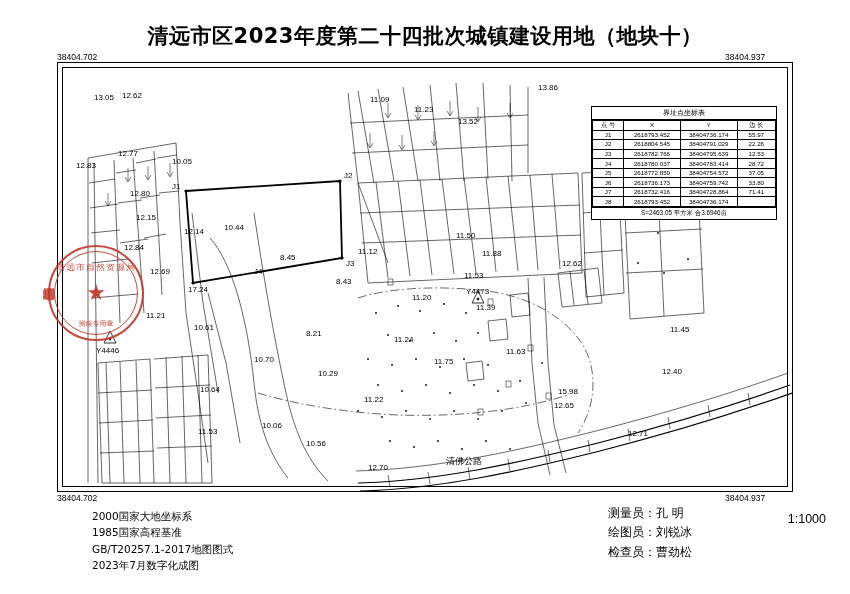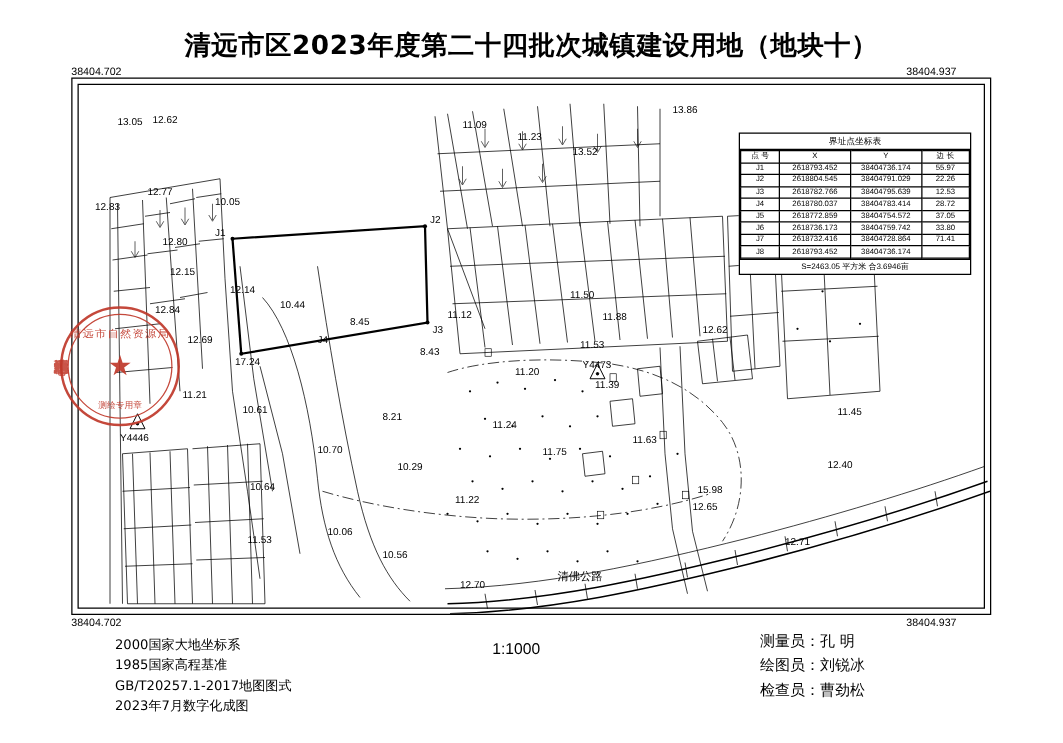--- a/index.html
+++ b/index.html
@@ -150,21 +150,21 @@
     opacity: 0.85;
     writing-mode: vertical-rl;
     text-orientation: upright;
     font-family: "DejaVu Sans", sans-serif;
     z-index: 36;
   }
   
   .scale-text {
     position: absolute;
     top: 512px; left: 0; width: 826px;
-    text-align: center;
+    text-align: right;
     font-size: 12.5px;
     font-family: "Liberation Sans", sans-serif;
   }
   
   .footer-left {
     position: absolute;
     left: 92px; top: 508px;
     font-size: 10.5px;
     line-height: 1.55;
     font-family: "DejaVu Sans", sans-serif;
@@ -426,21 +426,21 @@
     <div class="ann" style="left:312px; top:32px;">11.09</div>
     <div class="ann" style="left:356px; top:42px;">11.23</div>
     <div class="ann" style="left:400px; top:54px;">13.52</div>
     <div class="ann" style="left:18px;  top:98px;">12.83</div>
     <div class="ann" style="left:60px;  top:86px;">12.77</div>
     <div class="ann" style="left:114px; top:94px;">10.05</div>
     <div class="ann" style="left:72px;  top:126px;">12.80</div>
     <div class="ann" style="left:78px;  top:150px;">12.15</div>
     <div class="ann" style="left:126px; top:164px;">12.14</div>
     <div class="ann" style="left:66px;  top:180px;">12.84</div>
-    <div class="ann" style="left:166px; top:176px;">10.44</div>
+    <div class="ann" style="left:166px; top:160px;">10.44</div>
     <div class="ann" style="left:72px;  top:204px;margin-left:20px;">12.69</div>
     <div class="ann" style="left:222px; top:190px;">8.45</div>
     <div class="ann" style="left:278px; top:214px;">8.43</div>
     <div class="ann" style="left:300px; top:184px;">11.12</div>
     <div class="ann" style="left:398px; top:168px;">11.50</div>
     <div class="ann" style="left:424px; top:186px;">11.88</div>
     <div class="ann" style="left:406px; top:208px;">11.53</div>
     <div class="ann" style="left:418px; top:240px;">11.39</div>
     <div class="ann" style="left:504px; top:196px;">12.62</div>
     <div class="ann" style="left:130px; top:222px;">17.24</div>

